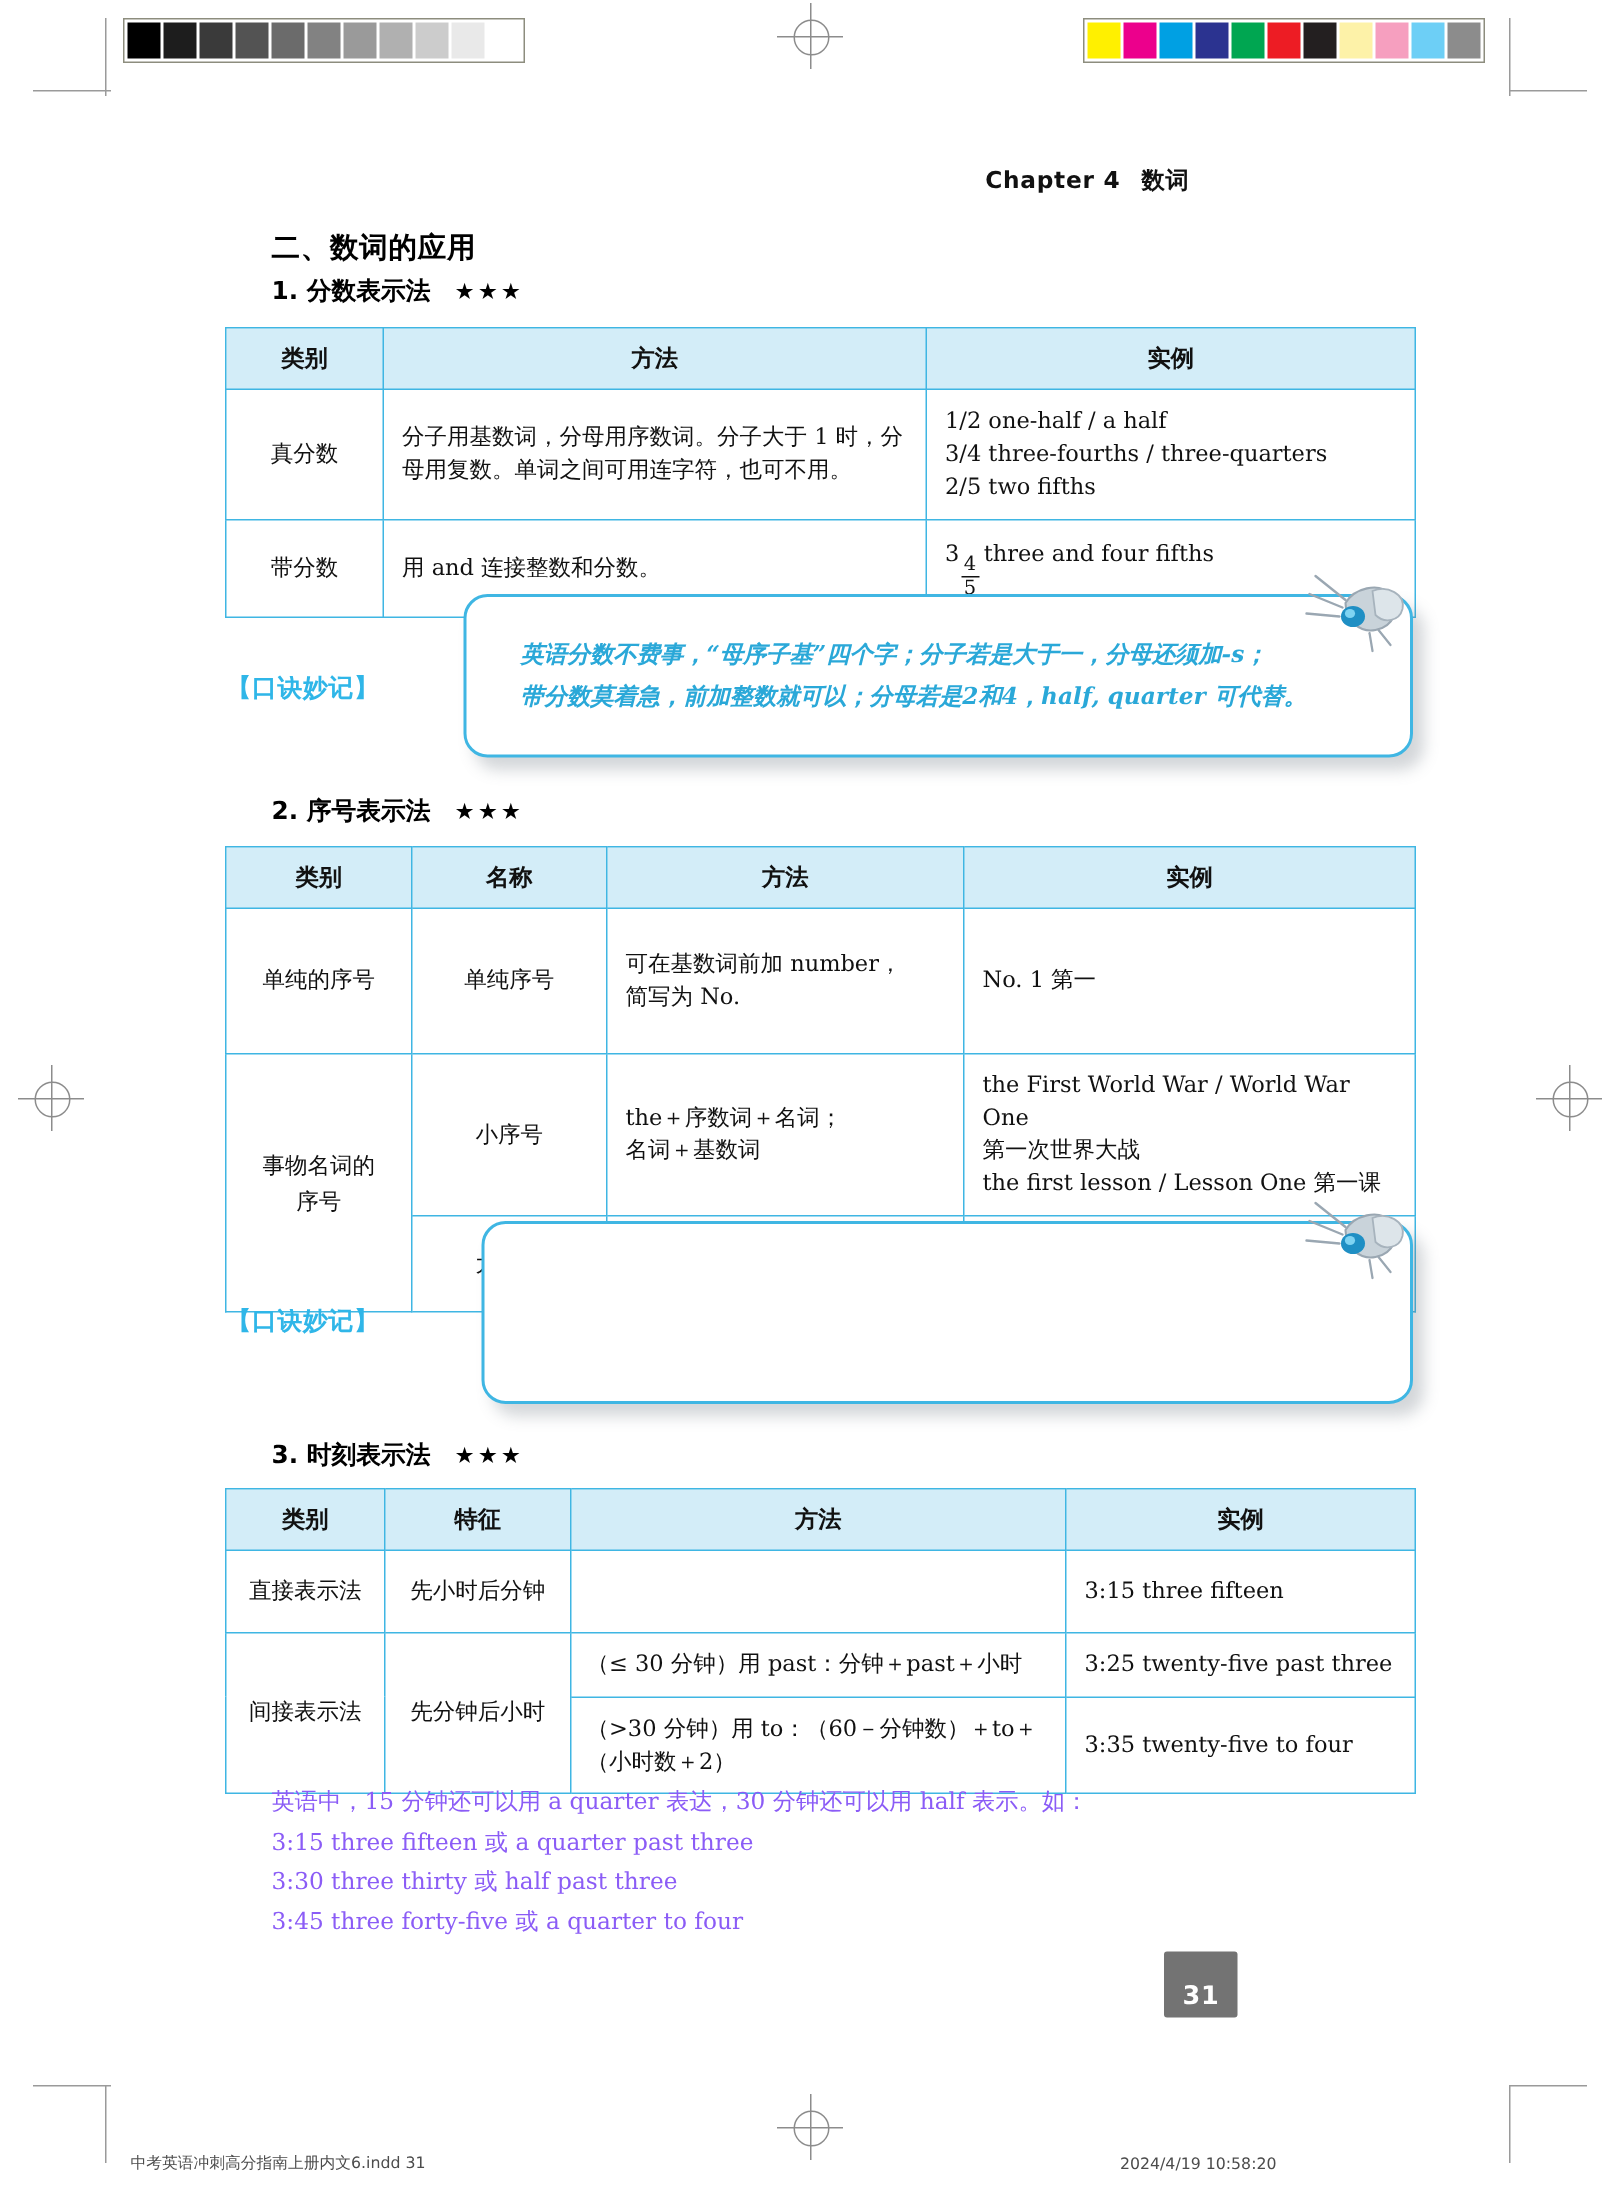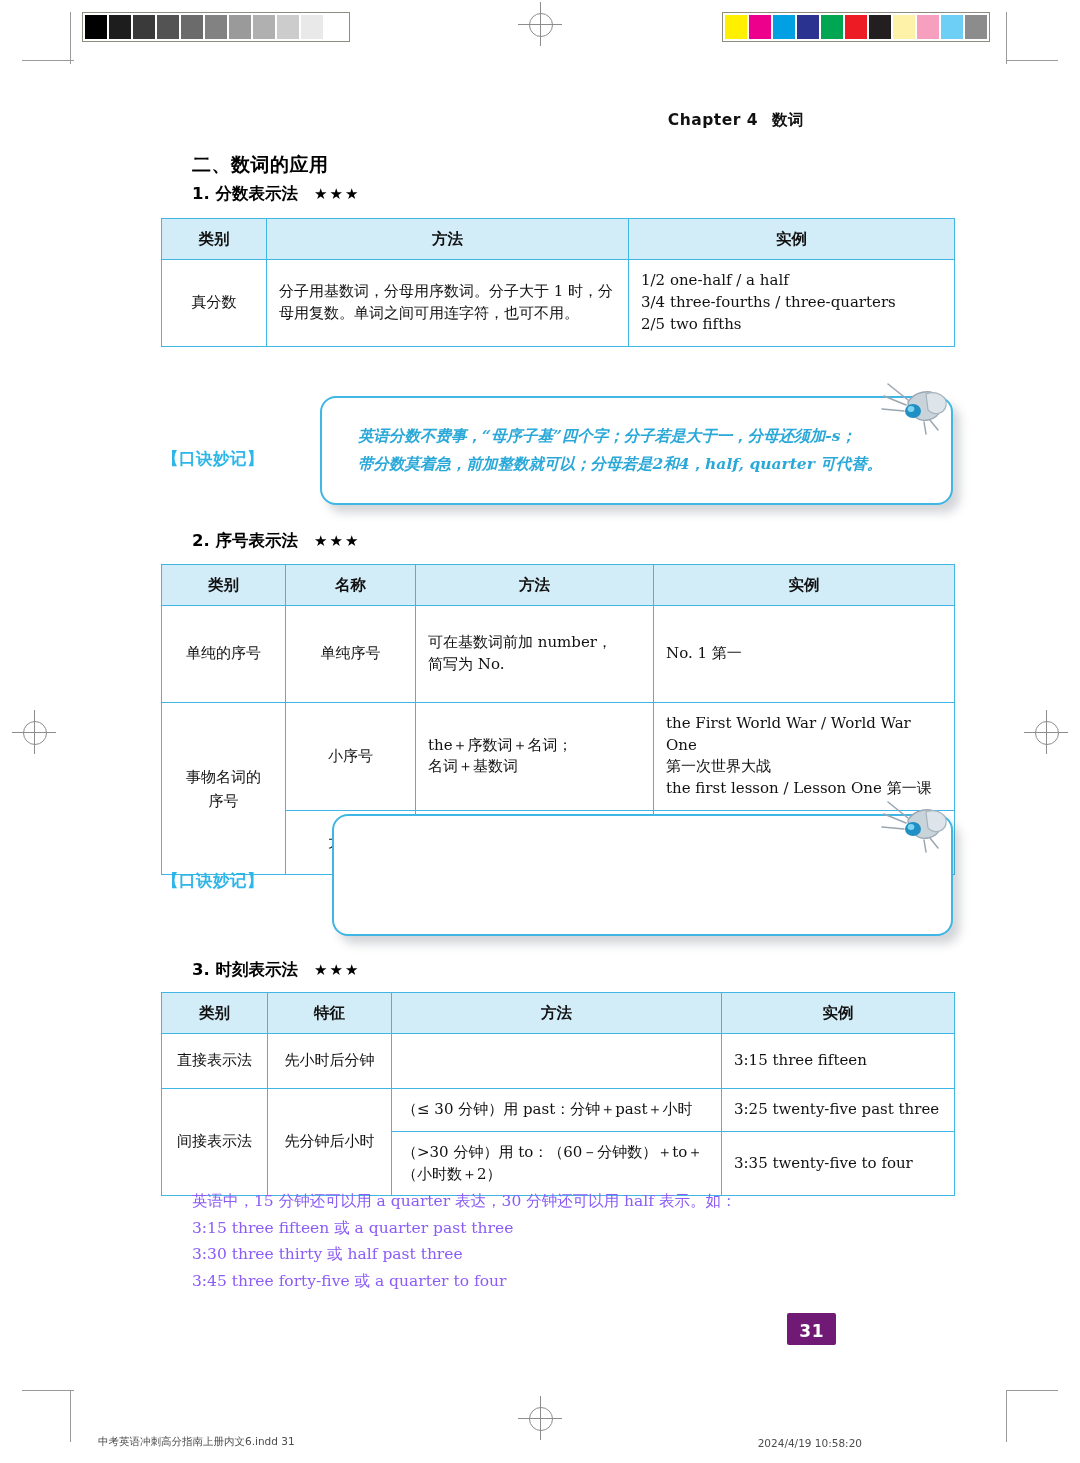--- a/index.html
+++ b/index.html
@@ -74,21 +74,21 @@
     height: 26px;
     border: 1px solid #ffffff;
     box-sizing: border-box;
   }
   #gray-bar { left: 82px; top: 12px; }
   #color-bar { left: 722px; top: 12px; }
 
   
   #content {
     position: absolute;
-    left: 16px; top: 0;
+    left: 5px; top: 0;
     width: 928px;
     height: 1463px;
   }
 
   .chapter-head {
     position: absolute;
     right: 140px;
     top: 110px;
     font-family: "DejaVu Sans", "Liberation Sans", sans-serif;
     font-weight: bold;
@@ -216,26 +216,26 @@
     line-height: 1.72;
     color: #8b5cf6;
     white-space: nowrap;
   }
 
   
   .page-num {
     position: absolute;
     right: 108px;
     bottom: 118px;
-    background: #701a75;
+    background: #737373;
     color: #ffffff;
     font-family: "DejaVu Sans", "Liberation Sans", sans-serif;
     font-weight: bold;
     font-size: 17px;
-    padding: 8px 12px 4px 12px;
+    padding: 20px 12px 4px 12px;
     border-radius: 2px;
     letter-spacing: .5px;
   }
 
   
   .imp-footer {
     position: absolute;
     bottom: 14px;
     font-family: "DejaVu Sans", "Liberation Sans", sans-serif;
     font-size: 10.5px;
@@ -341,20 +341,30 @@
         </tr>
       </thead>
       <tbody>
         <tr>
           <td class="c">真分数</td>
           <td class="l" style="padding:10px 12px;">分子用基数词，分母用序数词。分子大于 1 时，分母用复数。单词之间可用连字符，也可不用。</td>
           <td class="l" style="padding:10px 12px;">
             <div>1/2 one-half / a half</div>
             <div>3/4 three-fourths / three-quarters</div>
             <div>2/5 two fifths</div>
+          </td>
+        </tr>
+        <tr>
+          <td class="c">带分数</td>
+          <td class="l" style="padding:12px;">用 and 连接整数和分数。</td>
+          <td class="l" style="padding:12px;">
+            <span>3</span><span class="frac">
+                <span class="num">4</span>
+                <span class="den">5</span>
+              </span><span>three and four fifths</span>
           </td>
         </tr>
       </tbody>
     </table>
 
     <div class="mnemonic-wrap">
       <div class="mnemonic-label" style="left:146px;top:448px;">【口诀妙记】</div>
       <div class="mnemonic-box" style="left:304px;top:396px;width:633px;height:109px;">
         <div class="mnemonic-text">
           <span class="line">英语分数不费事，“母序子基”四个字；分子若是大于一，分母还须加-s；</span>

